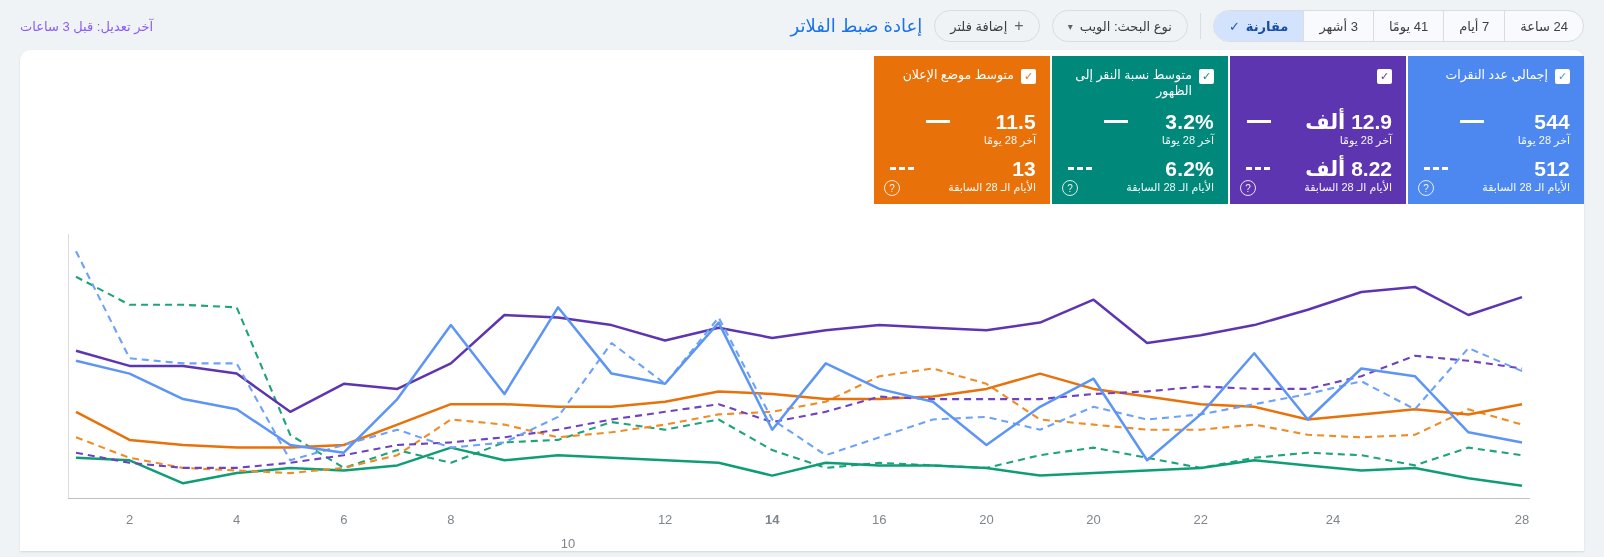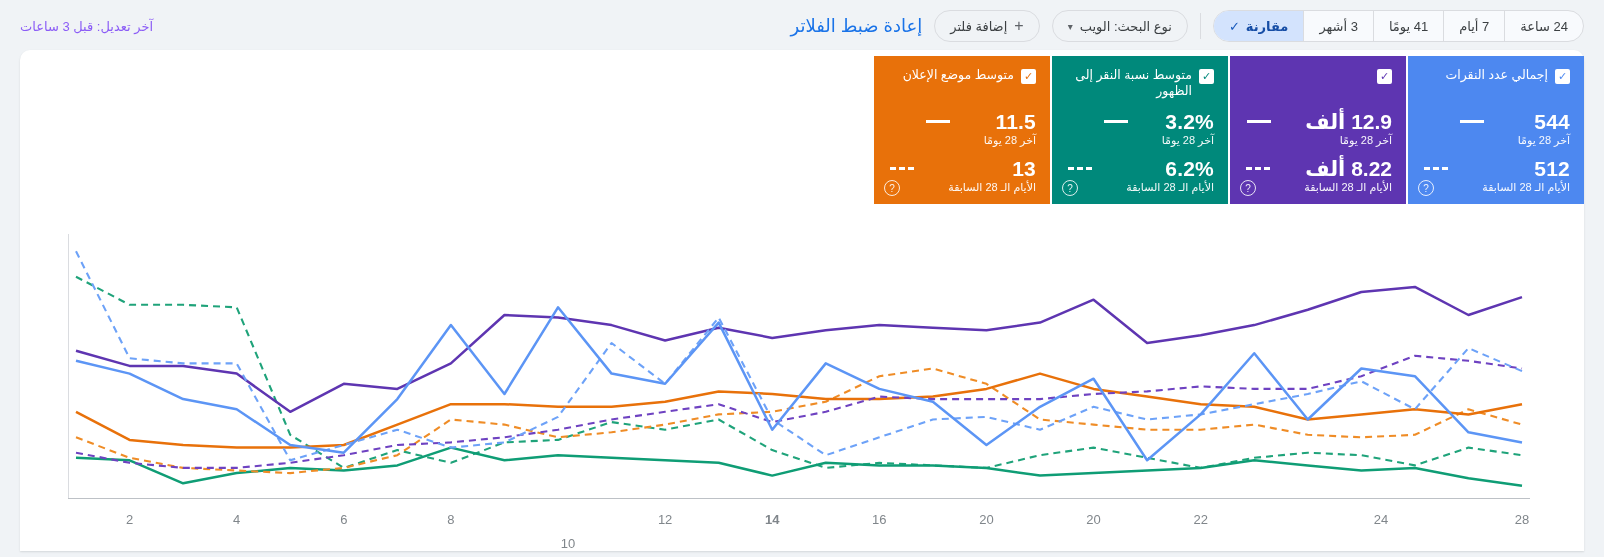--- a/index.html
+++ b/index.html
@@ -195,19 +195,19 @@
         <span class="tick" style="left: 168.667px;">4</span>
         <span class="tick" style="left: 275.778px;">6</span>
         <span class="tick" style="left: 382.889px;">8</span>
         <span class="tick" style="left: 500px; margin-top: 24px;">10</span>
         <span class="tick" style="left: 597.111px;">12</span>
         <span class="tick" style="left: 704.222px; font-weight: bold;">14</span>
         <span class="tick" style="left: 811.333px;">16</span>
         <span class="tick" style="left: 918.444px;">20</span>
         <span class="tick" style="left: 1025.56px; text-align: center;">20</span>
         <span class="tick" style="left: 1132.67px;">22</span>
-        <span class="tick" style="left: 1313px; text-align: center;">24</span>
+        <span class="tick" style="left: 1265px; text-align: center;">24</span>
         <span class="tick" style="left: 1427px; margin-top: 47px;">26</span>
         <span class="tick" style="left: 1454px;">28</span>
       </div>
   </div>
 
 </div>
 
 </body></html>

